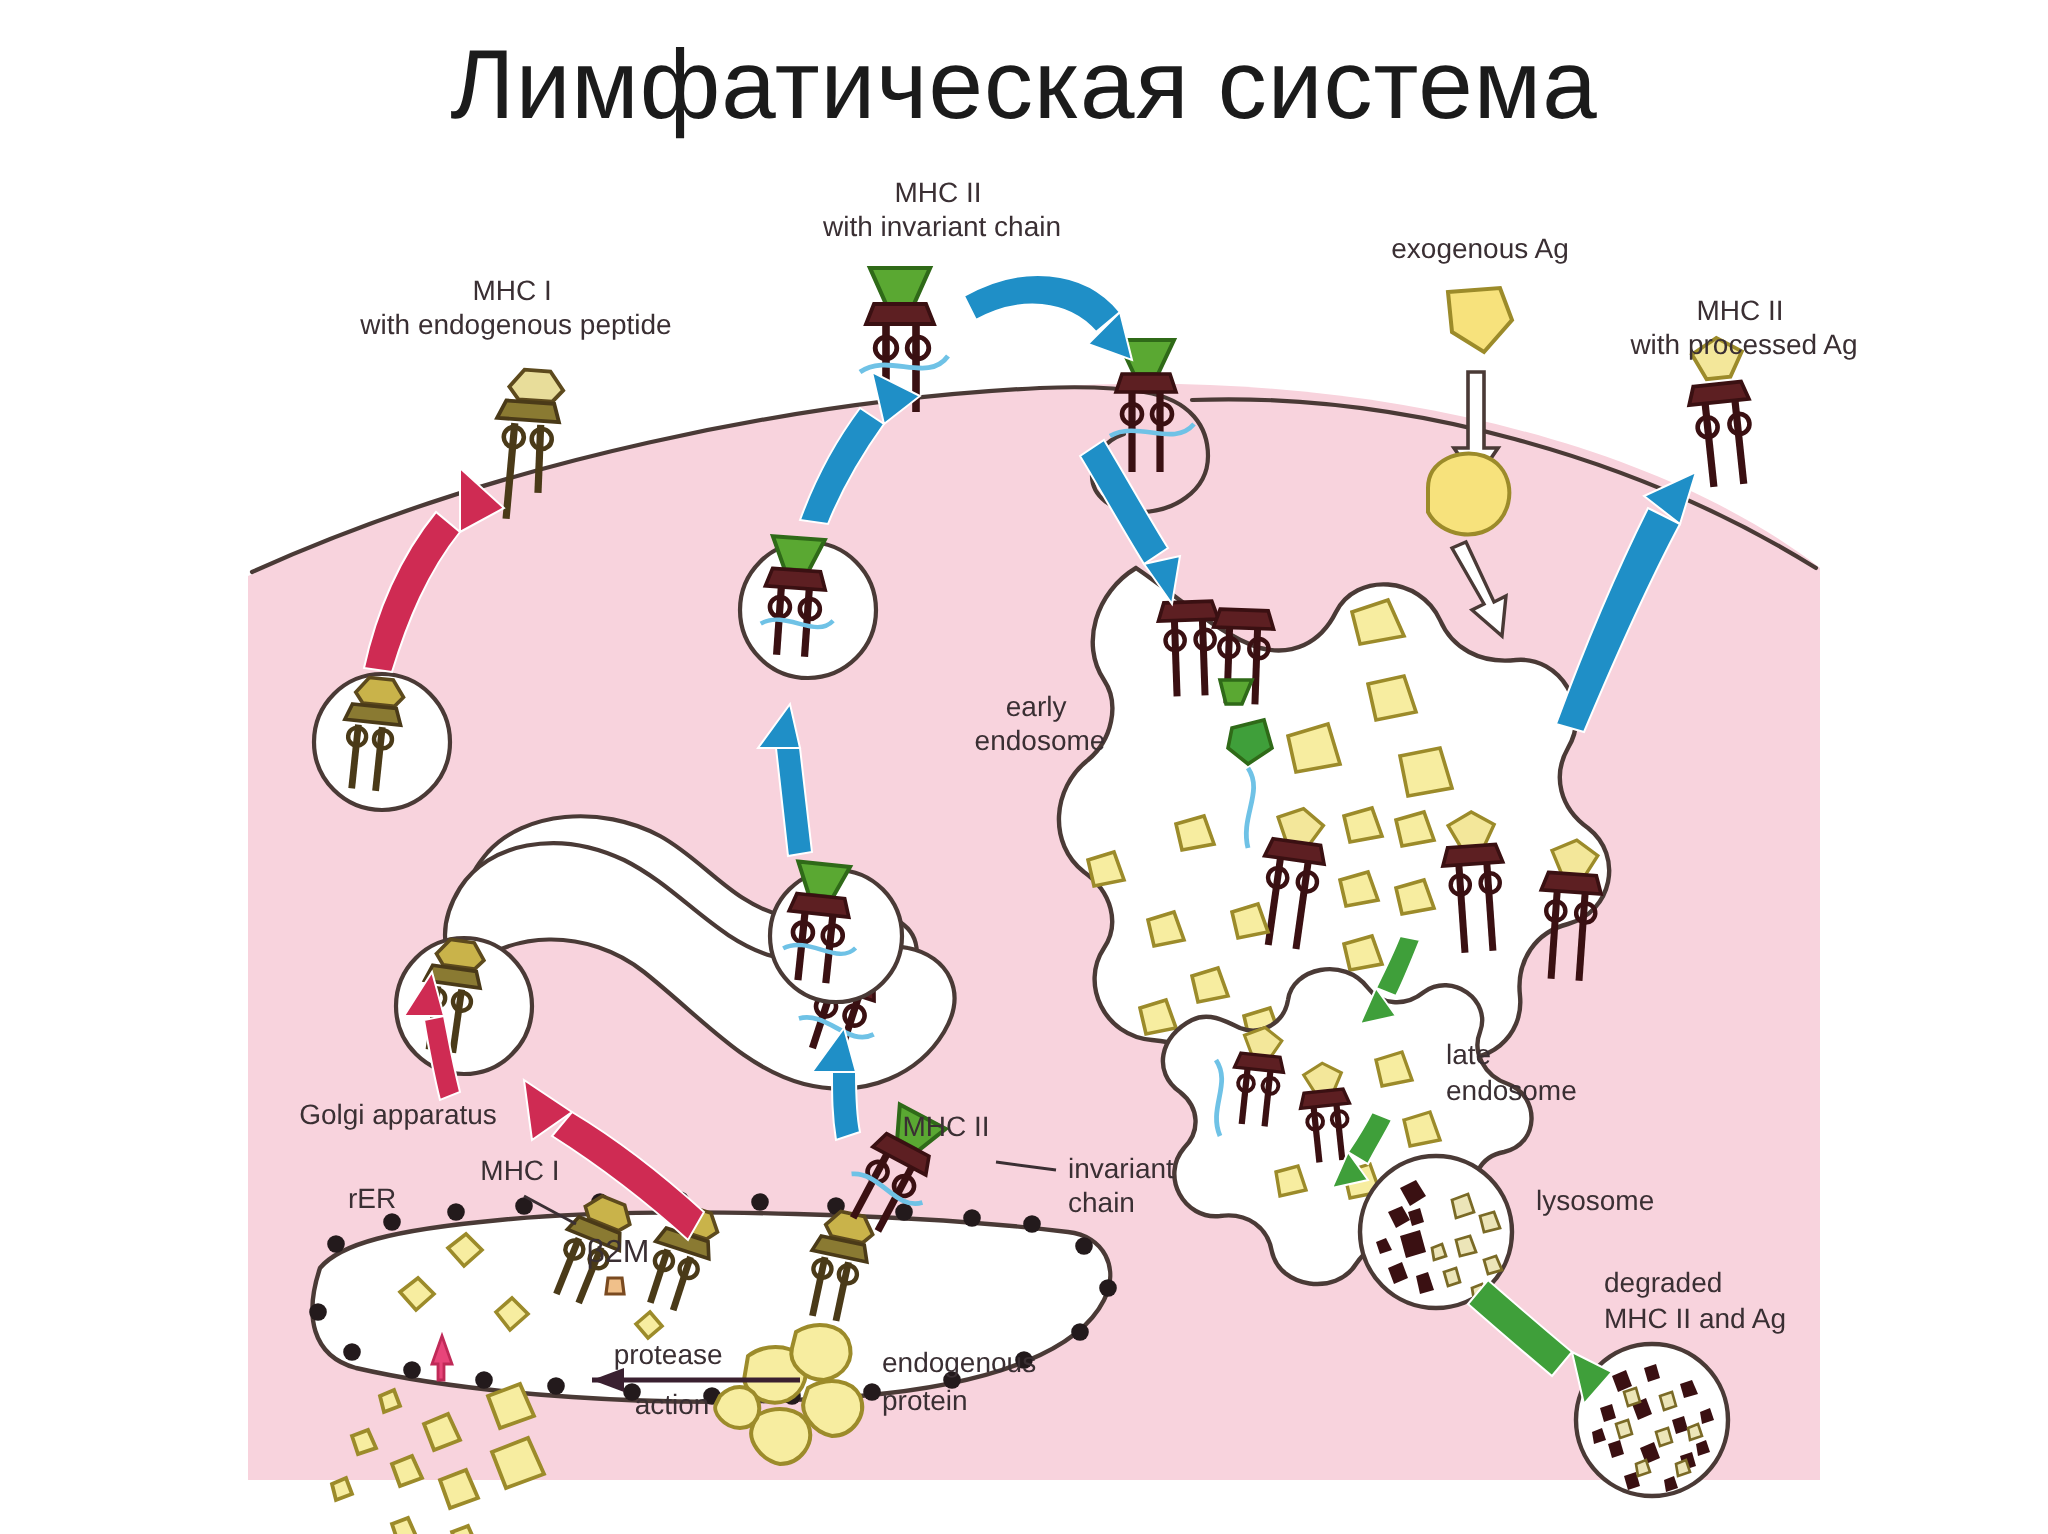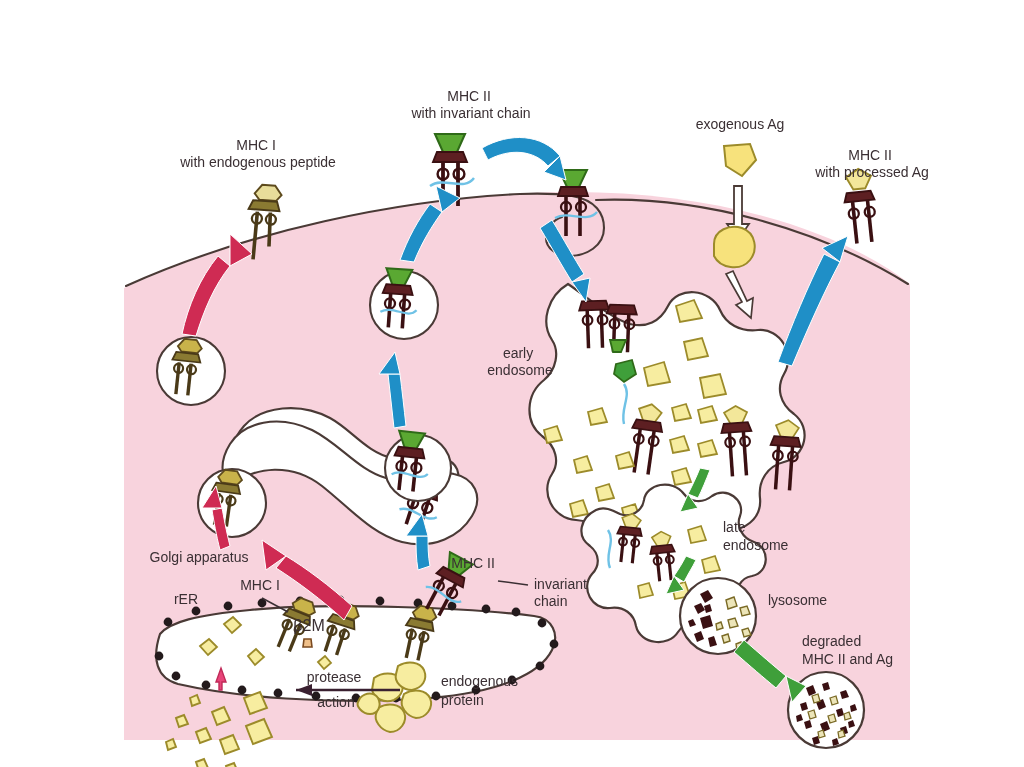--- a/index.html
+++ b/index.html
@@ -50,20 +50,21 @@
   .lbl {
     font-family: "Liberation Sans", sans-serif;
     fill: #3a2f33;
   }
 </style>
 </head>
 <body>
 
 <div id="slide">
 
+  <div id="slide-title">Лимфатическая система</div>
 
   <div id="figure">
     <svg width="1024" height="689" viewBox="0 0 1024 689" xmlns="http://www.w3.org/2000/svg">
       <defs>
         <clipPath id="cytoClip">
           <path d="M122,200 C 260,140 420,112 560,110 C 700,108 830,140 912,200 L 912,667 L 122,667 Z"></path>
         </clipPath>
         <linearGradient id="fadeRight" x1="0" y1="0" x2="1" y2="0">
           <stop offset="0.86" stop-color="#f8d3dd" stop-opacity="1"></stop>
           <stop offset="1" stop-color="#f8d3dd" stop-opacity="0"></stop>

